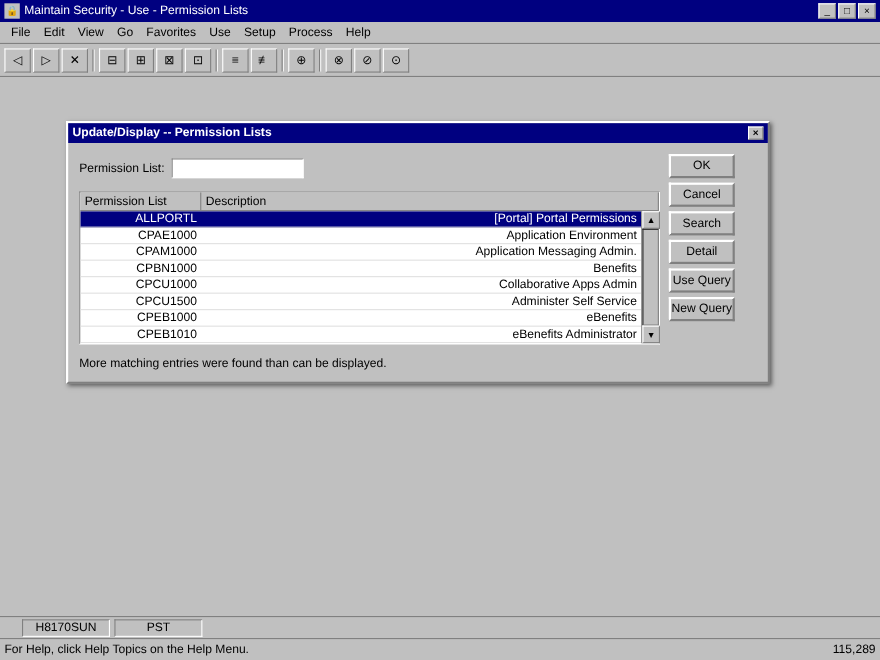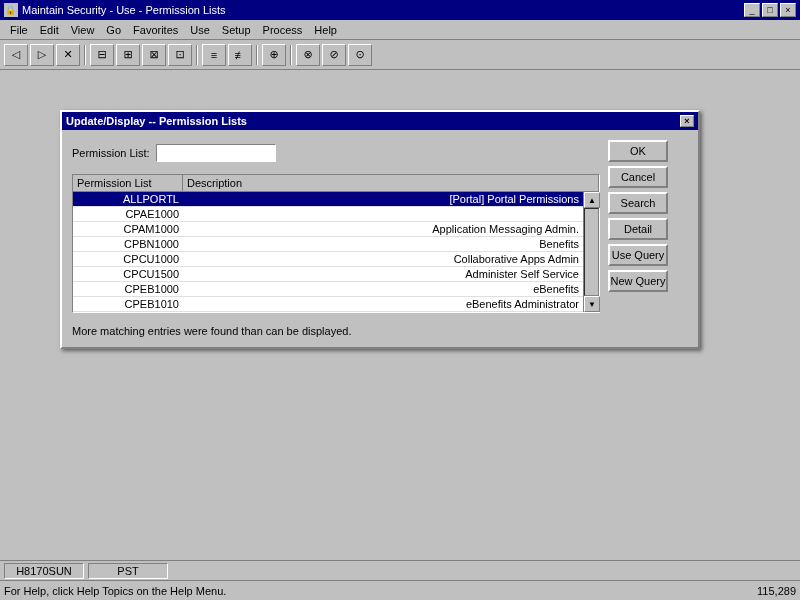--- a/index.html
+++ b/index.html
@@ -285,21 +285,21 @@
     .status-bar {
       position: absolute;
       bottom: 20px;
       left: 0;
       right: 0;
       height: 20px;
       background: #c0c0c0;
       border-top: 1px solid #808080;
       display: flex;
       align-items: center;
-      padding: 0 4px;
+      padding: 0 20px;
       gap: 4px;
     }
     .status-segment {
       border: 1px solid;
       border-color: #808080 #ffffff #ffffff #808080;
       padding: 1px 8px;
       font-size: 11px;
       min-width: 80px;
       text-align: center;
     }
@@ -393,20 +393,21 @@
             </div>
             <div class="table-scroll-area">
               <div class="table-rows" id="table-rows-container">
 
               <div class="table-row selected">
                     <div class="table-cell col-permlist">ALLPORTL</div>
                     <div class="table-cell col-desc">[Portal] Portal Permissions</div>
                   </div>
                   <div class="table-row">
                     <div class="table-cell col-permlist">CPAE1000</div>
+                    <div class="table-cell col-desc">Application Environment</div>
                   </div>
                   <div class="table-row">
                     <div class="table-cell col-permlist">CPAM1000</div>
                     <div class="table-cell col-desc">Application Messaging Admin.</div>
                   </div>
                   <div class="table-row">
                     <div class="table-cell col-permlist">CPBN1000</div>
                     <div class="table-cell col-desc">Benefits</div>
                   </div>
                   <div class="table-row">

